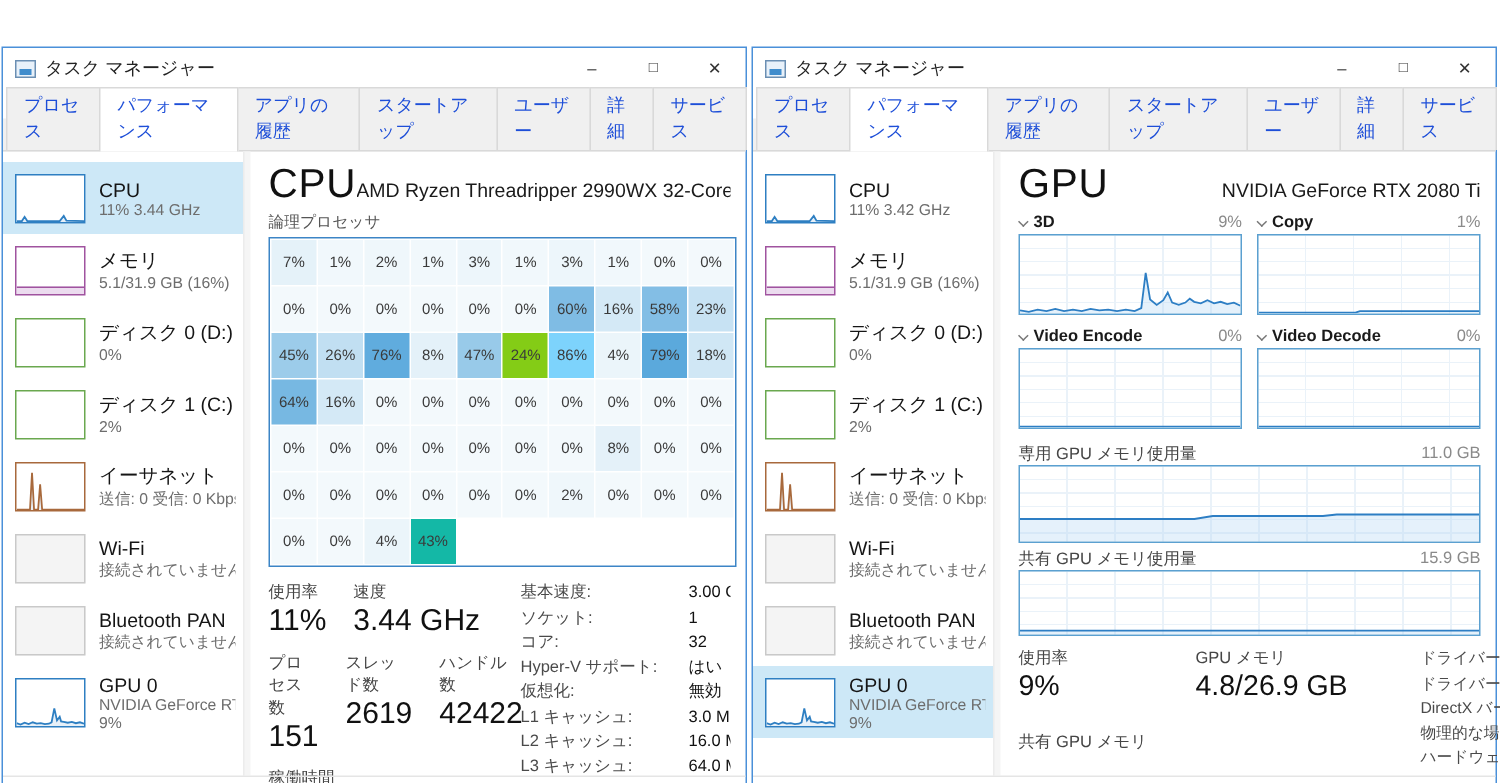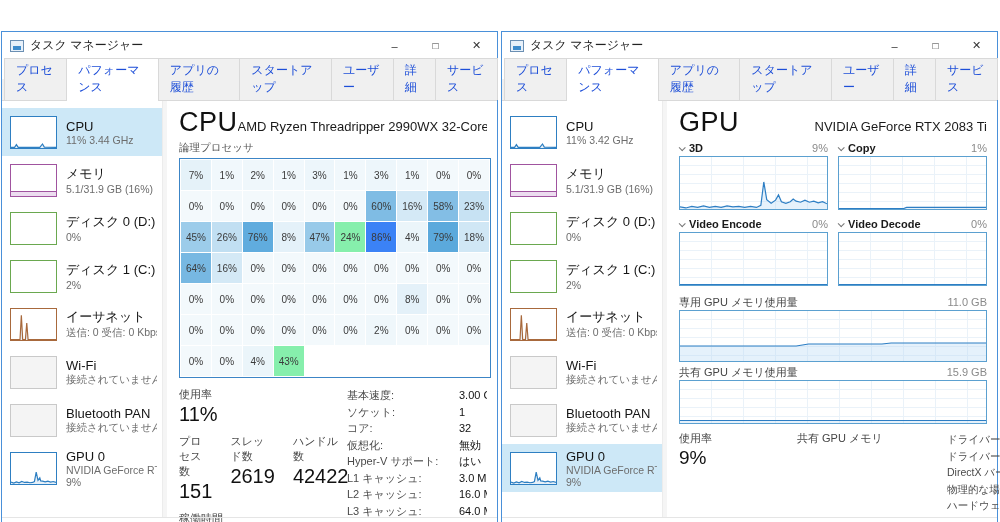--- a/index.html
+++ b/index.html
@@ -238,22 +238,22 @@
               <div class="hcell" style="background: rgb(243, 249, 252);">0%</div>
               <div class="hcell" style="background: rgb(127, 188, 228);">60%</div>
               <div class="hcell" style="background: rgb(212, 233, 246);">16%</div>
               <div class="hcell" style="background: rgb(131, 190, 229);">58%</div>
               <div class="hcell" style="background: rgb(199, 226, 243);">23%</div>
               <div class="hcell" style="background: rgb(156, 204, 234);">45%</div>
               <div class="hcell" style="background: rgb(193, 223, 242);">26%</div>
               <div class="hcell" style="background: rgb(96, 172, 222);">76%</div>
               <div class="hcell" style="background: rgb(228, 241, 249);">8%</div>
               <div class="hcell" style="background: rgb(152, 202, 233);">47%</div>
-              <div class="hcell" style="background: #86efac;">24%</div>
-              <div class="hcell" style="background: #3b82f6;">86%</div>
+              <div class="hcell" style="background: #84cc16;">24%</div>
+              <div class="hcell" style="background: #7dd3fc;">86%</div>
               <div class="hcell" style="background: rgb(235, 245, 250);">4%</div>
               <div class="hcell" style="background: rgb(91, 169, 220);">79%</div>
               <div class="hcell" style="background: rgb(208, 231, 245);">18%</div>
               <div class="hcell" style="background: rgb(119, 184, 226);">64%</div>
               <div class="hcell" style="background: rgb(212, 233, 246);">16%</div>
               <div class="hcell" style="background: rgb(243, 249, 252);">0%</div>
               <div class="hcell" style="background: rgb(243, 249, 252);">0%</div>
               <div class="hcell" style="background: rgb(243, 249, 252);">0%</div>
               <div class="hcell" style="background: rgb(243, 249, 252);">0%</div>
               <div class="hcell" style="background: rgb(243, 249, 252);">0%</div>
@@ -276,29 +276,33 @@
               <div class="hcell" style="background: rgb(243, 249, 252);">0%</div>
               <div class="hcell" style="background: rgb(243, 249, 252);">0%</div>
               <div class="hcell" style="background: rgb(243, 249, 252);">0%</div>
               <div class="hcell" style="background: rgb(239, 247, 251);">2%</div>
               <div class="hcell" style="background: rgb(243, 249, 252);">0%</div>
               <div class="hcell" style="background: rgb(243, 249, 252);">0%</div>
               <div class="hcell" style="background: rgb(243, 249, 252);">0%</div>
               <div class="hcell" style="background: rgb(243, 249, 252);">0%</div>
               <div class="hcell" style="background: rgb(243, 249, 252);">0%</div>
               <div class="hcell" style="background: rgb(235, 245, 250);">4%</div>
-              <div class="hcell" style="background: #86efac; text-align: center;">43%</div>
+              <div class="hcell" style="background: #14b8a6; text-align: center;">43%</div>
             </div>
         </div>
         <div class="stats">
           <div class="stats-left" id="cpu-stats-left">
               <div class="stat-row">
                 <div class="big-stat">
                   <div class="bs-label">使用率</div>
                   <div class="bs-value">11%</div>
+                </div>
+                <div class="big-stat">
+                  <div class="bs-label">速度</div>
+                  <div class="bs-value">3.44 GHz</div>
                 </div>
               </div>
               <div class="stat-row">
                 <div class="big-stat">
                   <div class="bs-label">プロセス数</div>
                   <div class="bs-value">151</div>
                 </div>
                 <div class="big-stat">
                   <div class="bs-label">スレッド数</div>
                   <div class="bs-value">2619</div>
@@ -321,26 +325,26 @@
               </div>
               <div class="detail-row">
                 <span class="d-label">ソケット:</span>
                 <span class="d-value">1</span>
               </div>
               <div class="detail-row">
                 <span class="d-label">コア:</span>
                 <span class="d-value">32</span>
               </div>
               <div class="detail-row">
+                <span class="d-label">Hyper-V サポート:</span>
+                <span class="d-value">はい</span>
+              </div>
+              <div class="detail-row">
                 <span class="d-label">仮想化:</span>
                 <span class="d-value">無効</span>
-              </div>
-              <div class="detail-row">
-                <span class="d-label">Hyper-V サポート:</span>
-                <span class="d-value">はい</span>
               </div>
               <div class="detail-row">
                 <span class="d-label">L1 キャッシュ:</span>
                 <span class="d-value">3.0 MB</span>
               </div>
               <div class="detail-row">
                 <span class="d-label">L2 キャッシュ:</span>
                 <span class="d-value">16.0 MB</span>
               </div>
               <div class="detail-row">
@@ -463,21 +467,21 @@
               <div class="side-name">GPU 0</div>
               <div class="side-sub">NVIDIA GeForce RTX 208</div>
               <div class="side-sub">9%</div>
             </div>
           </div>
         </div>
       <div class="scroll-track"></div>
       <div class="main">
         <div class="panel-head">
           <span class="panel-title">GPU</span>
-          <span class="panel-sub">NVIDIA GeForce RTX 2083 Ti</span>
+          <span class="panel-sub">NVIDIA GeForce RTX 2080 Ti</span>
         </div>
         <div class="gcharts" id="gpu-charts">
             <div class="gchart">
               <div class="gc-head">
                 <span class="chev"></span>
                 <span class="gc-label">3D</span>
                 <span class="gc-pct">9%</span>
               </div>
               <div class="chart-box small-chart">
                 <svg viewBox="0 0 100 100" preserveAspectRatio="none">
@@ -546,20 +550,24 @@
                 <path d="M0,100 L0,94 L100,94 L100,100 Z" fill="rgba(180,215,243,0.35)"></path>
                 <path d="M0,94 L100,94" fill="none" stroke="#2d7ec4" stroke-width="1.2" vector-effect="non-scaling-stroke"></path>
               </svg>
             </div>
           </div>
         <div class="gpu-stats">
           <div class="gpu-grid" id="gpu-stats-grid">
               <div class="big-stat">
                 <div class="bs-label">使用率</div>
                 <div class="bs-value">9%</div>
+              </div>
+              <div class="big-stat">
+                <div class="bs-label">GPU メモリ</div>
+                <div class="bs-value">4.8/26.9 GB</div>
               </div>
               <div class="big-stat">
                 <div class="bs-label">共有 GPU メモリ</div>
               </div>
             </div>
           <div class="details gpu-details" id="gpu-details">
               <div class="detail-row">
                 <span class="d-label">ドライバーのバージョン:</span>
                 <span class="d-value">25....</span>
               </div>

